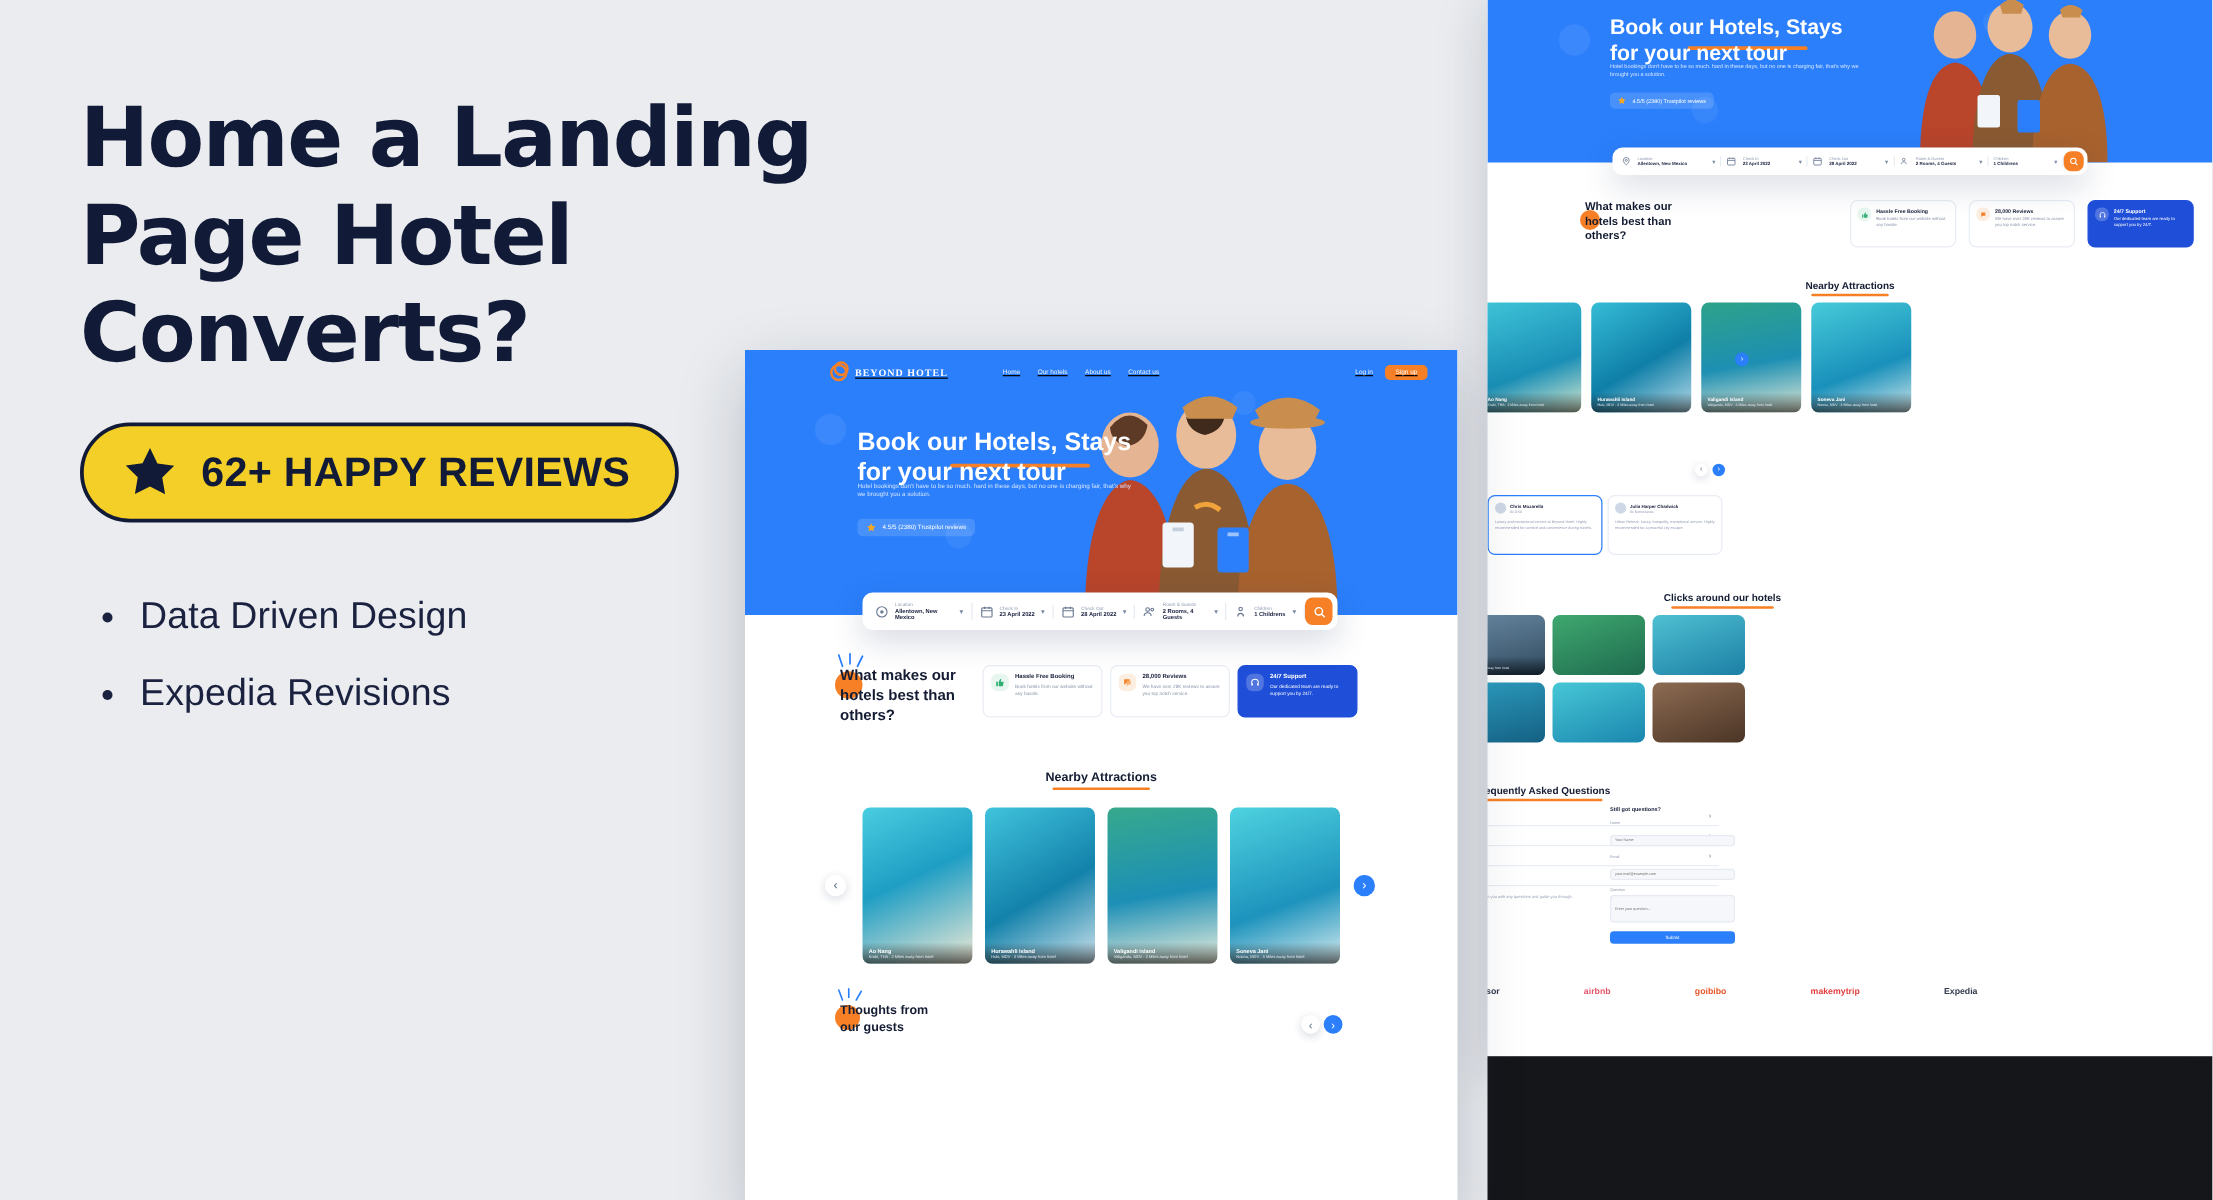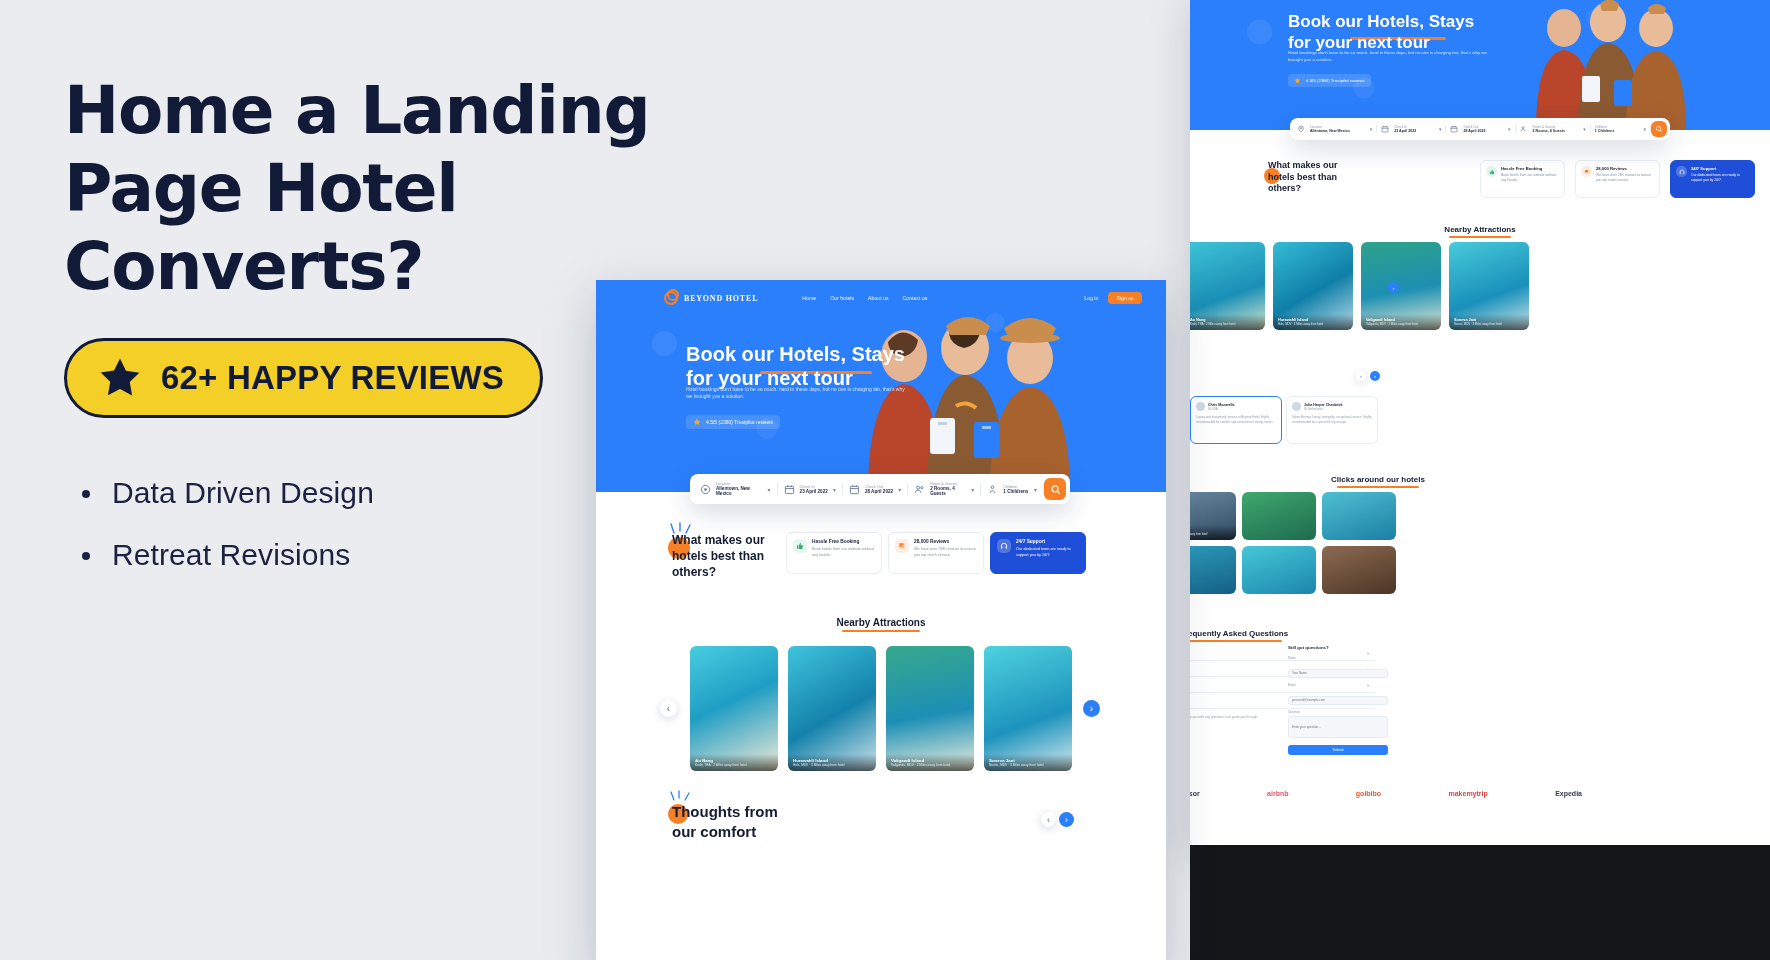--- a/index.html
+++ b/index.html
@@ -157,21 +157,21 @@
 
   <div class="badge">
     <svg class="star" viewBox="0 0 24 24">
       <path fill="#111a36" d="M12 1.8l3.1 6.4 7 1-5 4.9 1.2 7-6.3-3.3L5.7 21l1.2-7-5-4.9 7-1z"></path>
     </svg>
     <span class="txt">62+ HAPPY REVIEWS</span>
   </div>
 
   <ul class="bullets">
     <li>Data Driven Design</li>
-    <li>Retreat Revisions</li>
+    <li>Expedia Revisions</li>
   </ul>
 </div>
 
 <div class="mock mock-back">
 
   <div class="hero" style="height:140px;padding:10px 0 0 0;">
     <div style="position:absolute;left:98px;top:22px;width:440px;z-index:4;">
       <div class="hero-h" style="font-size:17px;">
         <span>Book our Hotels, Stays</span><br>
         <span>for your next tour</span>
@@ -433,21 +433,21 @@
     <span style="color:#e4586b">airbnb</span>
     <span style="color:#e8562a">goibibo</span>
     <span style="color:#e23f3f">makemytrip</span>
     <span>Expedia</span>
   </div>
 </div>
 <div class="mock-back-foot"></div>
 
 <div class="mock mock-front">
 
-  <div class="hero" style="height:212px;">
+  <div class="hero" style="height:212px;text-decoration:underline;">
 
     <div class="nav" style="padding:11px 24px 0 68px;">
       <div class="brand">
         <span class="brand-mark"></span>
         <span class="brand-name" style="font-size:8px">BEYOND HOTEL</span>
       </div>
       <div class="navlinks" style="margin-left:44px;font-size:5.2px;">
         <span>Home</span>
         <span>Our hotels</span>
         <span>About us</span>
@@ -645,20 +645,20 @@
     </div>
   </div>
   <div class="arrow light" style="position:absolute;left:64px;top:420px;width:17px;height:17px;font-size:10px;">‹</div>
   <div class="arrow blue" style="position:absolute;left:487px;top:420px;width:17px;height:17px;font-size:10px;">›</div>
 
   <div style="position:absolute;left:76px;top:522px;width:150px;">
     <div class="blob" style="left:-4px;top:2px;width:20px;height:20px;"></div>
     <svg style="position:absolute;left:-2px;top:-12px;" width="20" height="13" viewBox="0 0 20 13">
       <path stroke="#2b7ffb" stroke-width="1.3" stroke-linecap="round" d="M4 10L1 2M9 8L9 1M15 10L19 3"></path>
     </svg>
-    <div class="sec-title" style="font-size:15px;line-height:1.35">
+    <div class="sec-title" style="font-size:10px;line-height:1.35">
       <span>Thoughts from</span><br>
-      <span>our comfort</span>
+      <span>our guests</span>
     </div>
   </div>
   <div class="arrow light" style="position:absolute;left:445px;top:532px;width:15px;height:15px;font-size:9px;">‹</div>
   <div class="arrow blue" style="position:absolute;left:463px;top:532px;width:15px;height:15px;font-size:9px;">›</div>
 </div>
 
 </body></html>

